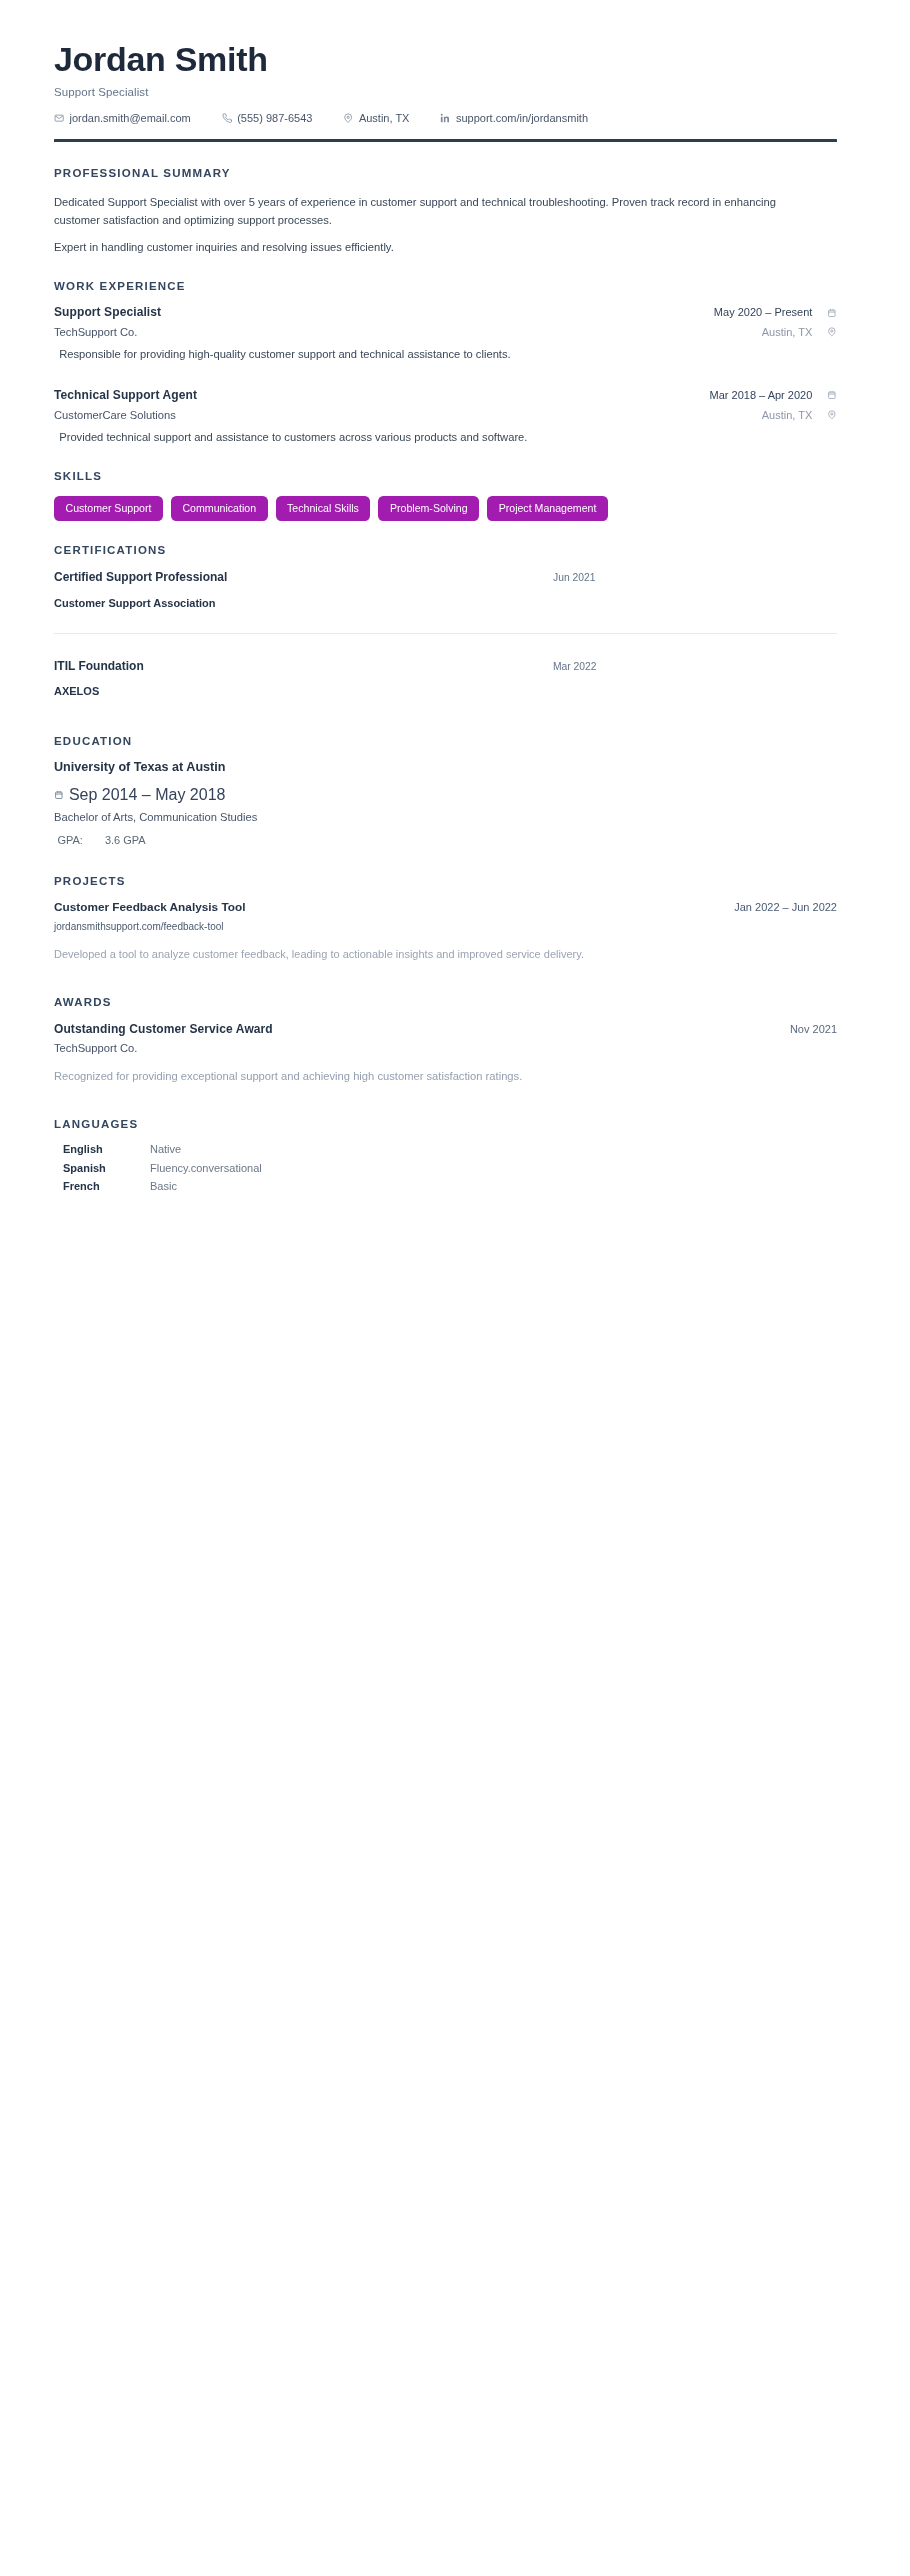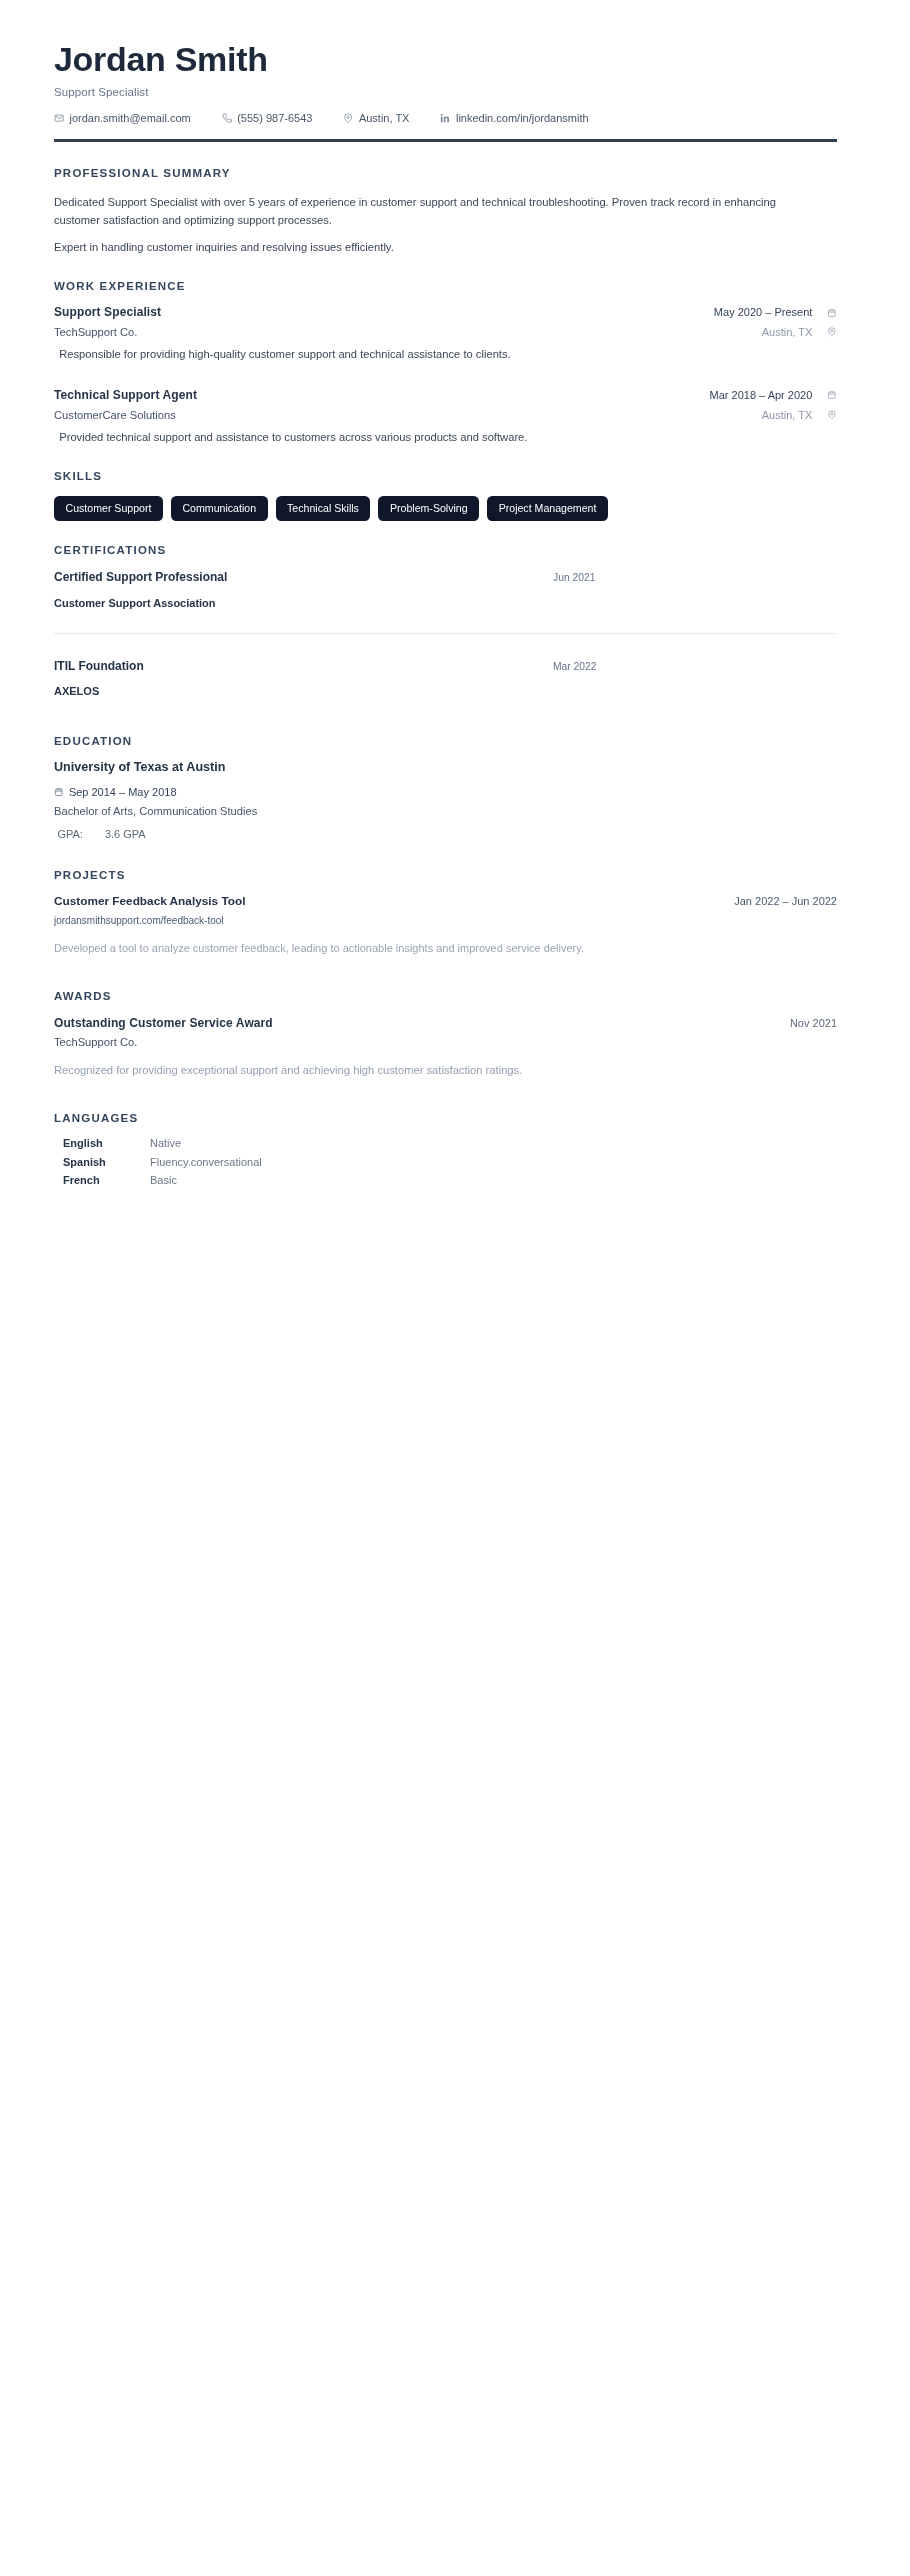--- a/index.html
+++ b/index.html
@@ -126,21 +126,21 @@
   .entry-desc.grey { color: #94a0b0; padding-left: 0; }
 
   
   .skills-wrap {
     display: flex;
     flex-wrap: wrap;
     gap: 8px;
     max-width: 783px;
   }
   .skill-tag {
-    background: #0f172a;
+    background: #a21caf;
     color: #ffffff;
     font-size: 10.6px;
     padding: 6.3px 11.5px;
     border-radius: 5.2px;
     line-height: 1.15;
     white-space: nowrap;
   }
 
   
   .cert-item { padding: 1.1px 0; }
@@ -180,21 +180,21 @@
     width: 783px;
     gap: 11.5px;
     flex-direction: column;
   }
   .edu-school {
     font-size: 12.6px;
     font-weight: bold;
     color: #253449;
   }
   .edu-dates {
-    font-size: 11px;
+    font-size: 16px;
     color: #34435a;
     display: inline-flex;
     align-items: center;
     gap: 5.2px;
     white-space: nowrap;
   }
   .edu-dates .ico { display: inline-flex; align-items: center; color: #55637a; }
   .edu-dates .ico svg { display: block; }
   .edu-degree {
     margin-top: 7.5px;
@@ -297,21 +297,21 @@
       </span>
 
       <span class="contact-item">
         <span class="ico">
           <svg width="10.3" height="10.3" viewBox="0 0 24 24" fill="currentColor">
             <rect x="2" y="8.5" width="4" height="13" rx="0.6"></rect>
               <circle cx="4" cy="4" r="2.3"></circle>
             <path d="M9 8.5h3.8v1.9a4.1 4.1 0 0 1 3.7-2c3.2 0 4.5 2 4.5 5.4v7.7h-4v-7c0-1.7-.6-2.8-2.1-2.8-1.2 0-1.9.8-2.2 1.6-.1.3-.1.7-.1 1.1v7.1H9z"></path>
           </svg>
         </span>
-        <span>linkedin.com/in/jordansmith</span>
+        <span>support.com/in/jordansmith</span>
       </span>
     </div>
 
     <div class="hdr-rule"></div>
   </div>
 
   <div class="section">
     <div class="sec-title">PROFESSIONAL SUMMARY</div>
     <div class="sec-body">
       <div class="summary-p">Dedicated Support Specialist with over 5 years of experience in customer support and technical troubleshooting. Proven track record in enhancing customer satisfaction and optimizing support processes.</div>

